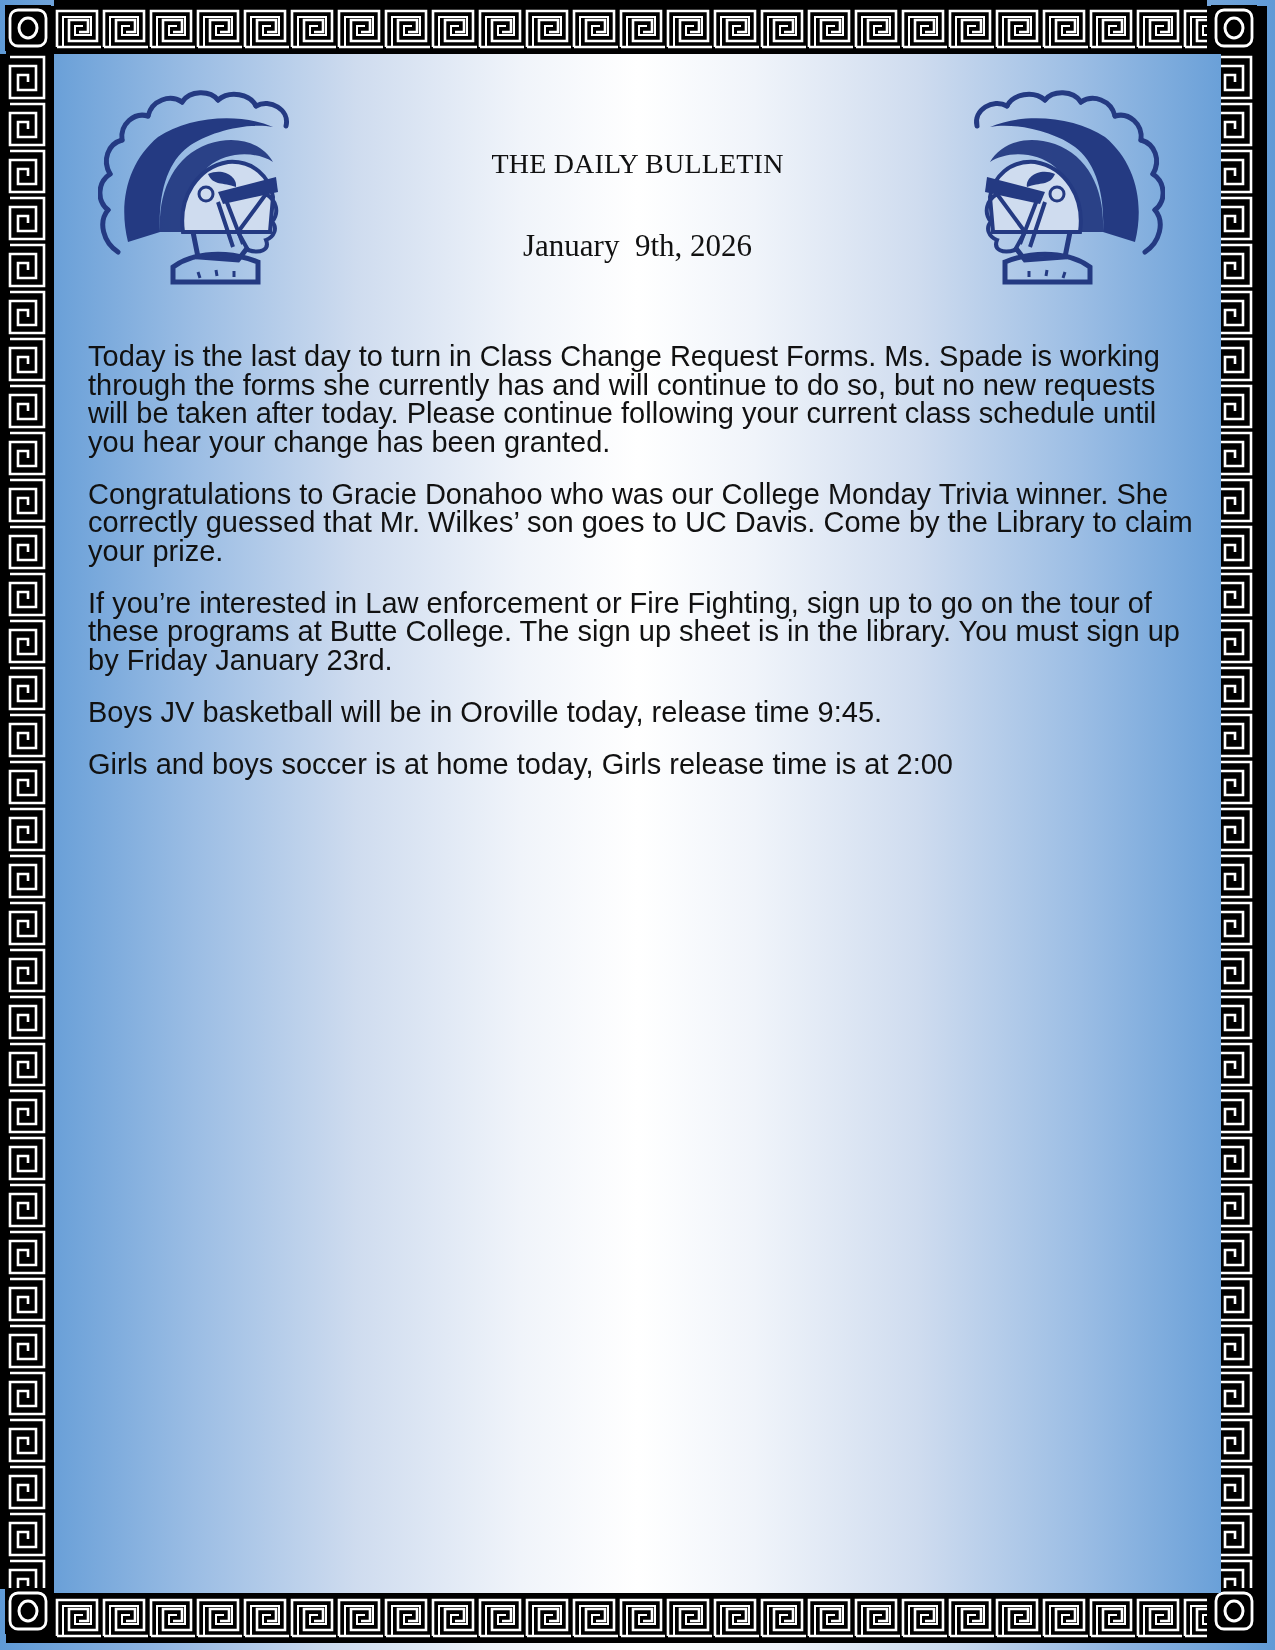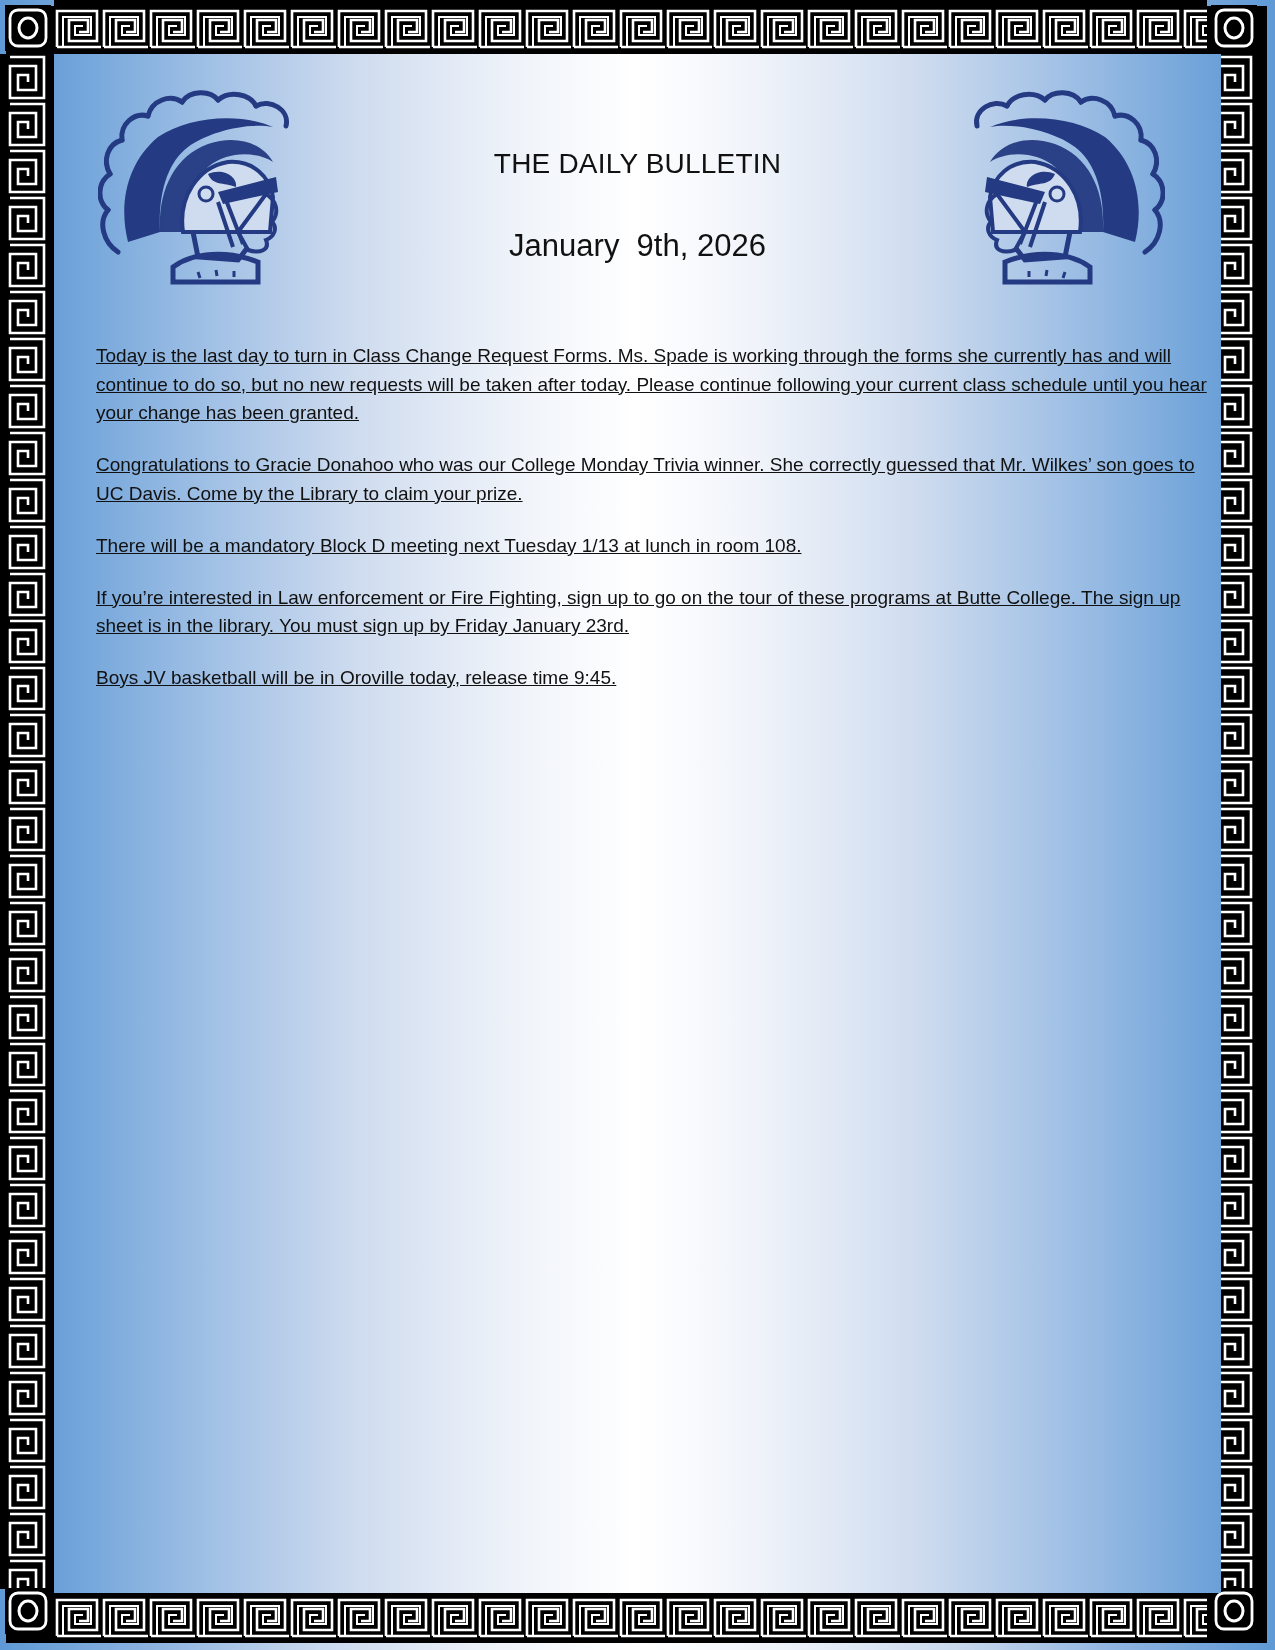--- a/index.html
+++ b/index.html
@@ -33,28 +33,28 @@
   .corner.tr { left: 1211px; top: 5px; }
   .corner.bl { left: 5px; top: 1588px; }
   .corner.br { left: 1211px; top: 1588px; }
 
   .helmet { position: absolute; width: 200px; height: 210px; }
   .helmet.left { left: 98px; top: 82px; }
   .helmet.right { left: 965px; top: 82px; }
 
   .title {
     position: absolute; left: 0; width: 1275px; text-align: center;
-    font-family: Liberation Sans, sans-serif; color: #111;
+    font-family: Liberation Serif, serif; color: #111;
   }
   .title.main { top: 148px; font-size: 28px; letter-spacing: 0.2px; }
   .title.date { top: 228px; font-size: 31px; white-space: pre; }
 
   .content {
-    position: absolute; left: 96px; top: 342px; width: 1115px;
-    font-size: 19px; line-height: 28.5px; color: #111; text-decoration: underline;
+    position: absolute; left: 88px; top: 342px; width: 1115px;
+    font-size: 29px; line-height: 28.5px; color: #111;
   }
   .content p { margin: 0 0 23.5px 0; }
 </style>
 </head>
 <body>
 
 <div class="page">
   <div class="frame"></div>
 
   <div class="band top">
@@ -181,17 +181,17 @@
       <path d="M100 190 L102 196 M118 188 L119 194 M136 189 L136 195" stroke="#243a82" stroke-width="3"></path>
     </g>
   </svg>
 
   <div class="title main">THE DAILY BULLETIN</div>
   <div class="title date">January  9th, 2026</div>
 
   <div class="content">
     <p> Today is the last day to turn in Class Change Request Forms. Ms. Spade is working through the forms she currently has and will continue to do so, but no new requests will be taken after today. Please continue following your current class schedule until you hear your change has been granted.</p>
     <p>Congratulations to Gracie Donahoo who was our College Monday Trivia winner. She correctly guessed that Mr. Wilkes’ son goes to UC Davis. Come by the Library to claim your prize.</p>
-    <p>There will be a mandatory Block D meeting next Tuesday  1/13 at lunch in room 108.</p>
     <p>If you’re interested in Law enforcement or Fire Fighting, sign up to go on the tour of these programs at Butte College.  The sign up sheet is in the library.  You must sign up by Friday January 23rd.</p>
     <p>Boys JV basketball will be in Oroville today, release time 9:45.</p>
+    <p>Girls and boys soccer is at home today, Girls release time is at 2:00</p>
   </div>
 </div>
 
 </body></html>

